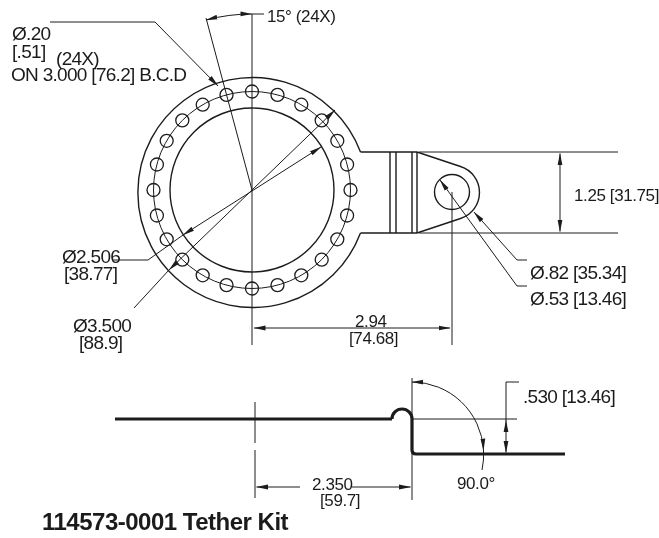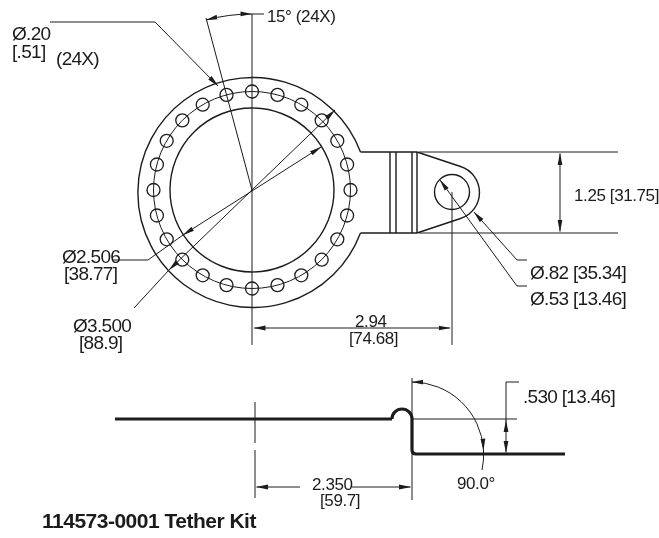--- a/index.html
+++ b/index.html
@@ -3,21 +3,21 @@
 <meta charset="utf-8">
 <style>
   html,body{margin:0;padding:0;background:#fff;}
   #sheet{
     position:relative;width:659px;height:538px;background:#ffffff;overflow:hidden;
     font-family:"Liberation Sans",sans-serif;color:#1b1b1b;
   }
   .lbl{position:absolute;white-space:nowrap;line-height:1.0;}
   .callout{font-size:19px;letter-spacing:-0.7px;margin-top:12px;}
   .dim{font-size:17px;letter-spacing:-0.4px;}
-  .title{font-size:21px;font-weight:bold;letter-spacing:-0.5px;}
+  .title{font-size:24px;font-weight:bold;letter-spacing:-0.5px;}
   svg{position:absolute;left:0;top:0;}
 </style>
 </head>
 <body>
 
 <div id="sheet">
 
   <svg width="659" height="538" viewBox="0 0 659 538">
     <defs>
       <marker id="arw" viewBox="0 0 12 6" refX="11.5" refY="3" markerWidth="12" markerHeight="6" orient="auto-start-reverse" markerUnits="userSpaceOnUse">
@@ -111,20 +111,21 @@
         <path d="M 483.5 450 A 72 72 0 0 1 482 470"></path>
         <path d="M 256.5 487 H 300" marker-start="url(#arw)"></path>
         <path d="M 352 487 H 410.5" marker-end="url(#arw)"></path>
       </g>
     </g>
   </svg>
 
   <div class="lbl callout" style="left:12px;top:12px">Ø.20</div>
   <div class="lbl callout" style="left:12px;top:30px">[.51]</div>
   <div class="lbl callout" style="left:56px;top:37px">(24X)</div>
+  <div class="lbl callout" style="left:11px;top:53px">ON 3.000 [76.2] B.C.D</div>
 
   <div class="lbl dim" style="left:267px;top:8px">15° (24X)</div>
 
   <div class="lbl callout" style="left:62px;top:235px">Ø2.506</div>
   <div class="lbl callout" style="left:64px;top:252px">[38.77]</div>
   <div class="lbl callout" style="left:73px;top:304px">Ø3.500</div>
   <div class="lbl callout" style="left:79px;top:321px">[88.9]</div>
 
   <div class="lbl dim" style="left:574px;top:187px">1.25 [31.75]</div>
 

